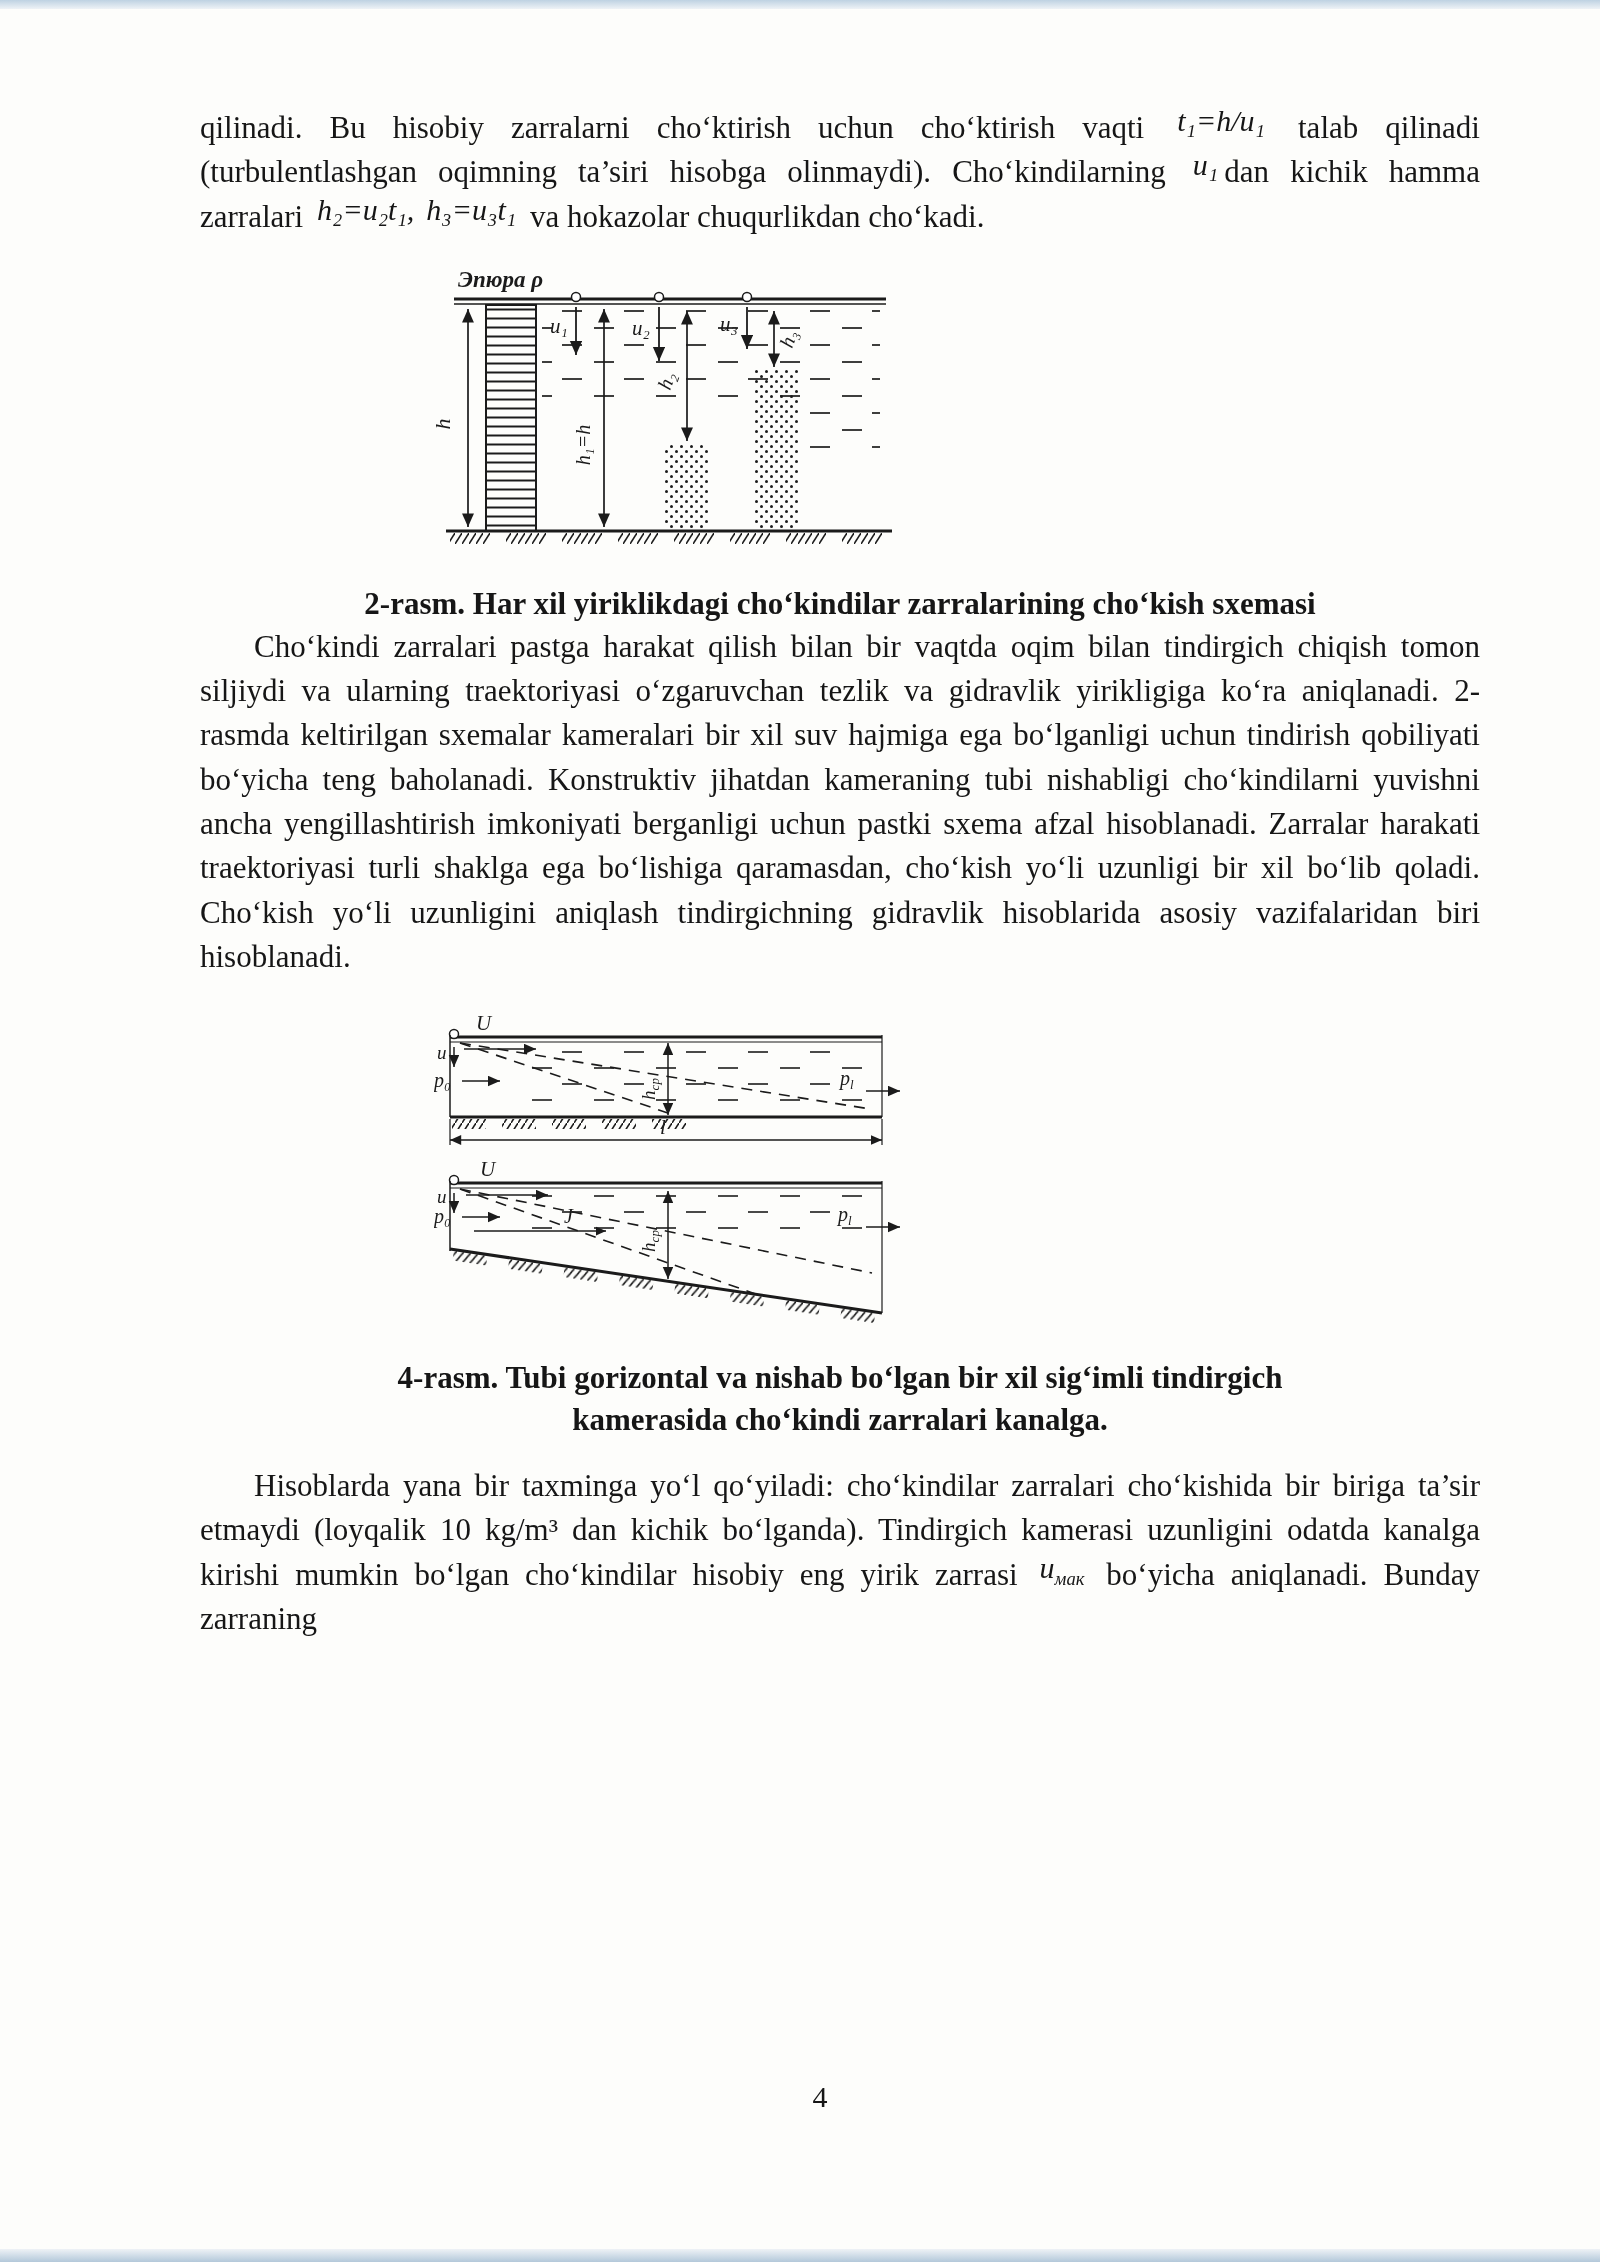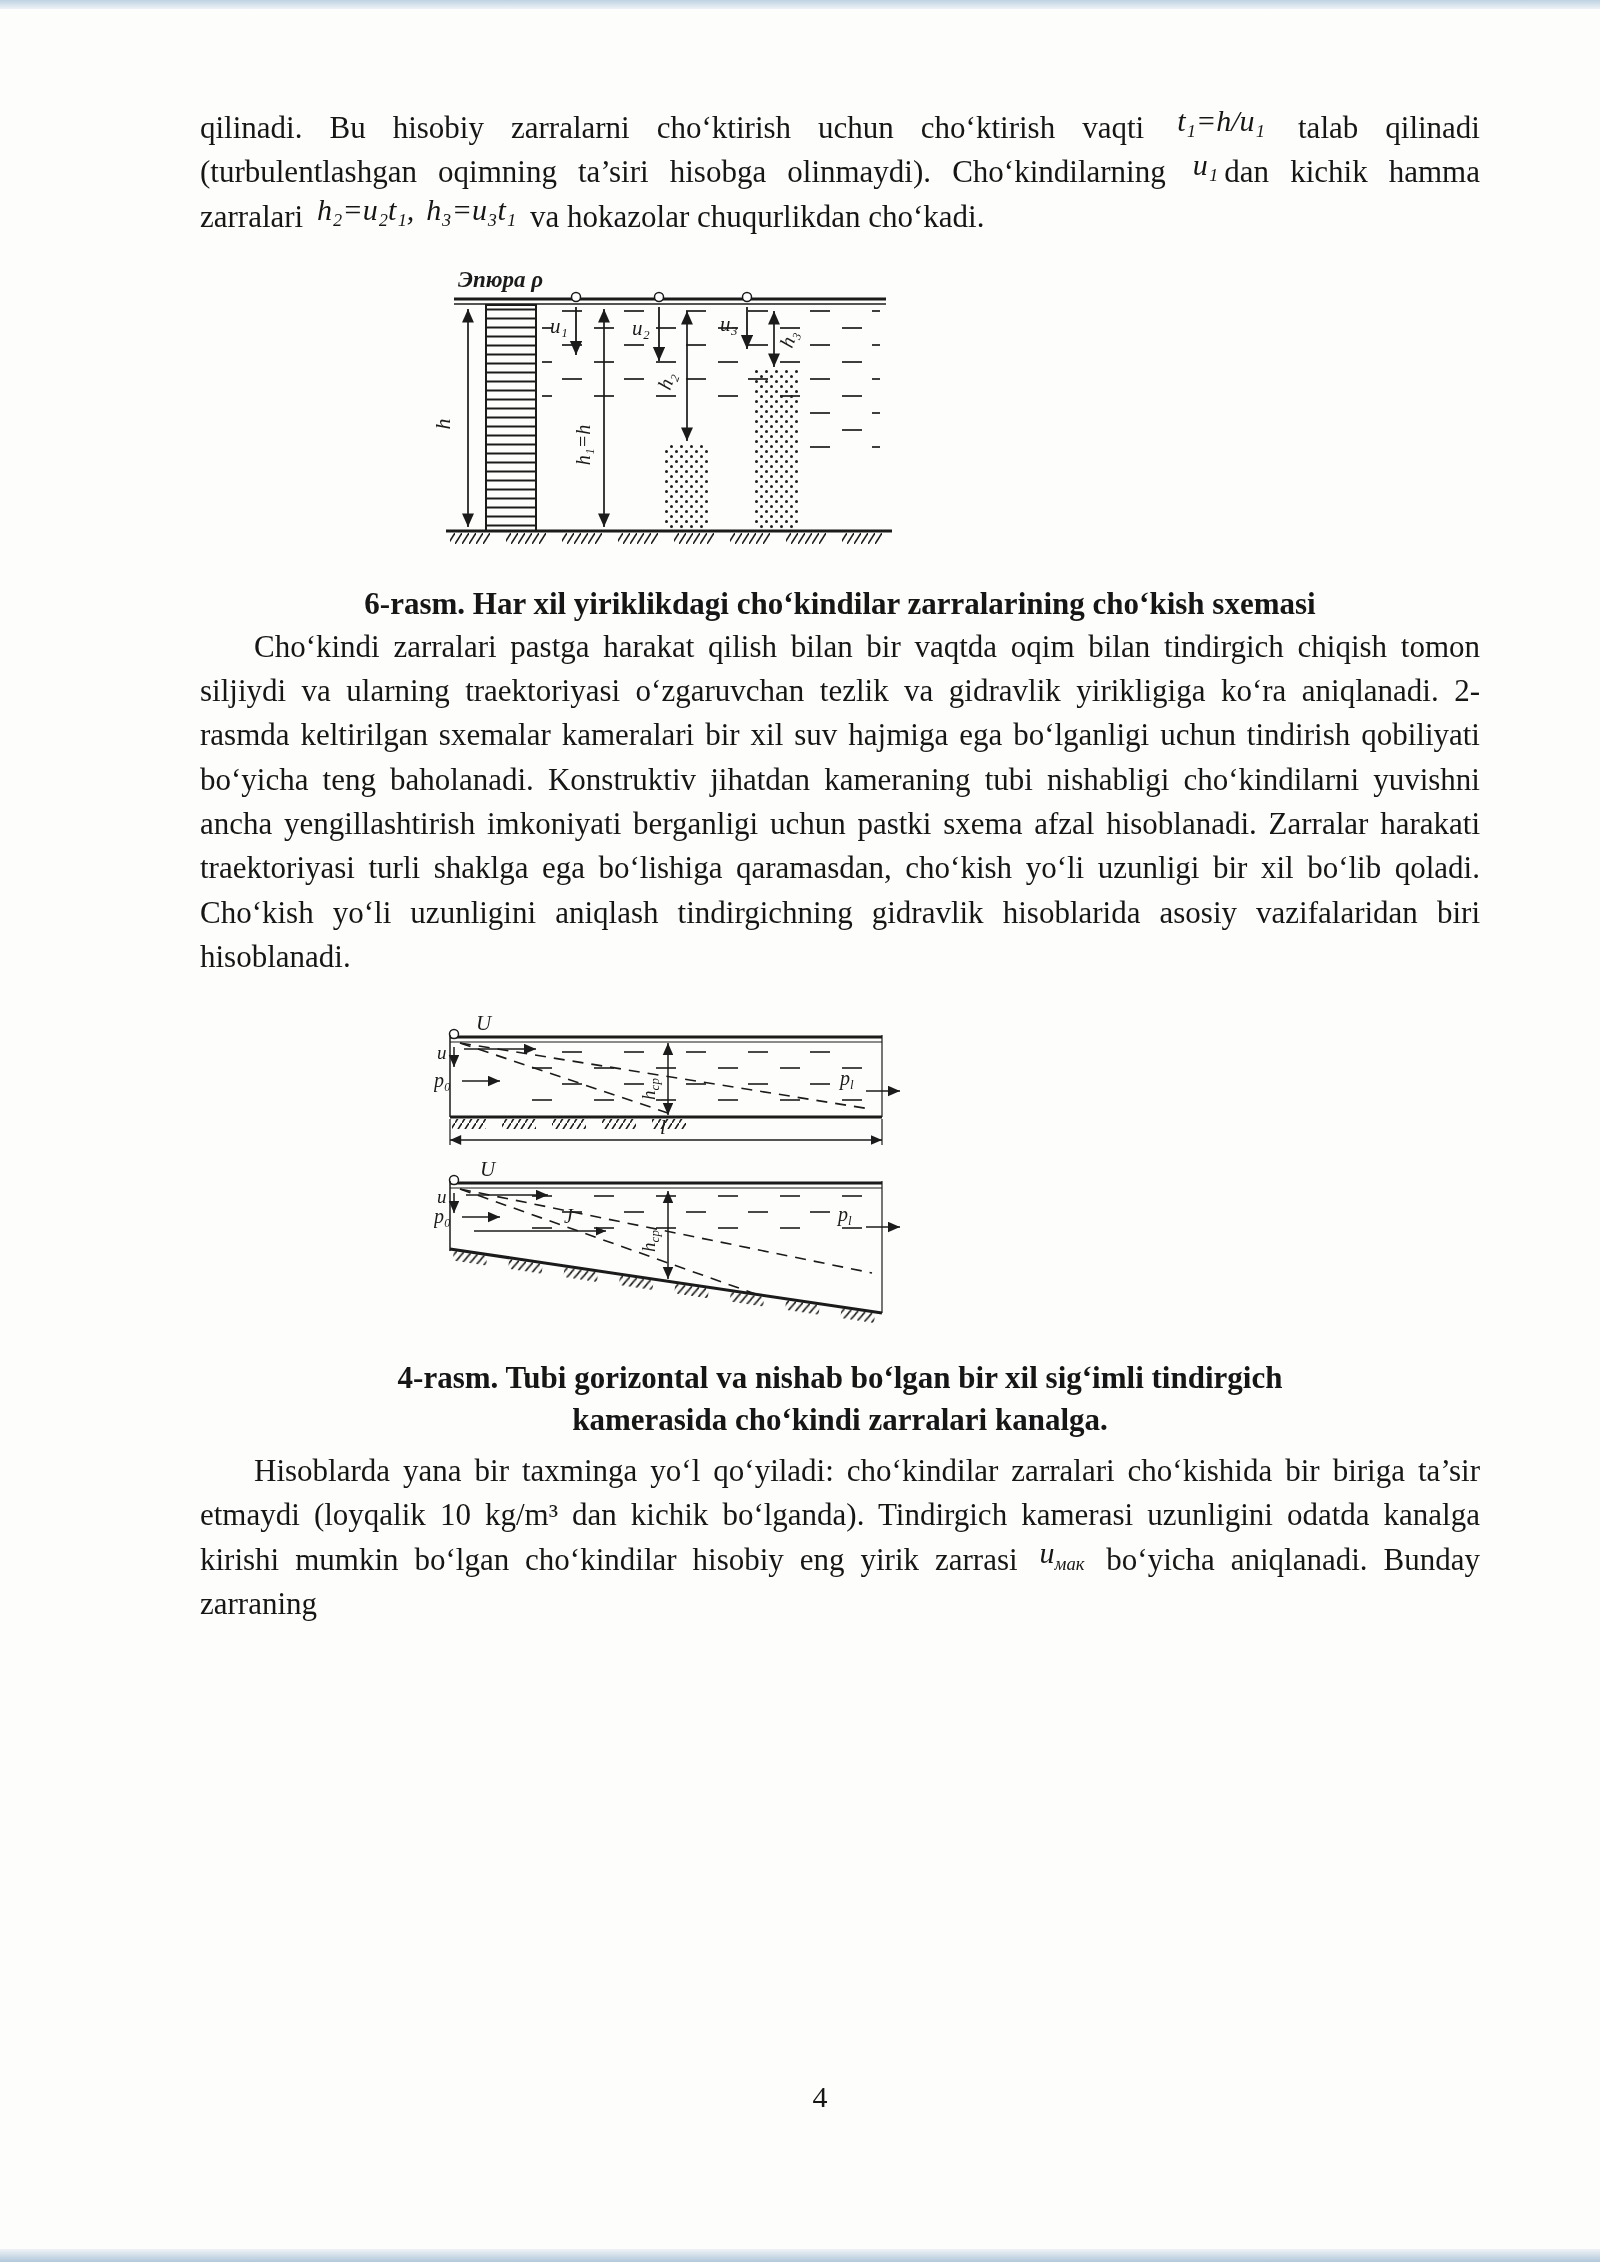--- a/index.html
+++ b/index.html
@@ -41,21 +41,21 @@
   .caption {
     margin:0 150px;
     font-weight:bold;
     text-align:center;
     font-size:31px;
     line-height:1.35;
   }
   .caption1 {margin-top:30px;}
   .caption2 {margin-top:28px;}
   .para2 {}
-  .para3 {margin-top:8px; text-align-last:justify;}
+  .para3 {margin-top:23px; text-align-last:justify;}
   .page-number {
     position:absolute; left:0; right:0; bottom:148px;
     text-align:center; font-size:30px;
   }
   svg text {font-family:"Liberation Serif","DejaVu Serif",serif; fill:#1b1b1b;}
   .svgtxt {font-style:italic;}
 </style>
 </head>
 <body>
 
@@ -140,21 +140,21 @@
         <rect x="128" y="264" width="40" height="11" fill="url(#f1hatch)"></rect>
         <rect x="184" y="264" width="40" height="11" fill="url(#f1hatch)"></rect>
         <rect x="240" y="264" width="40" height="11" fill="url(#f1hatch)"></rect>
         <rect x="296" y="264" width="40" height="11" fill="url(#f1hatch)"></rect>
         <rect x="352" y="264" width="40" height="11" fill="url(#f1hatch)"></rect>
         <rect x="408" y="264" width="40" height="11" fill="url(#f1hatch)"></rect>
       </g>
     </svg>
   </div>
 
-  <div class="caption caption1">6-rasm. Har xil yiriklikdagi cho‘kindilar zarralarining cho‘kish sxemasi</div>
+  <div class="caption caption1">2-rasm. Har xil yiriklikdagi cho‘kindilar zarralarining cho‘kish sxemasi</div>
 
   <p class="body-text para2 indent">Cho‘kindi zarralari pastga harakat qilish bilan bir vaqtda oqim bilan tindirgich chiqish tomon siljiydi va ularning traektoriyasi o‘zgaruvchan tezlik va gidravlik yirikligiga ko‘ra aniqlanadi. 2- rasmda keltirilgan sxemalar kameralari bir xil suv hajmiga ega bo‘lganligi uchun tindirish qobiliyati bo‘yicha teng baholanadi. Konstruktiv jihatdan kameraning tubi nishabligi cho‘kindilarni yuvishni ancha yengillashtirish imkoniyati berganligi uchun pastki sxema afzal hisoblanadi. Zarralar harakati traektoriyasi turli shaklga ega bo‘lishiga qaramasdan, cho‘kish yo‘li uzunligi bir xil bo‘lib qoladi. Cho‘kish yo‘li uzunligini aniqlash tindirgichning gidravlik hisoblarida asosiy vazifalaridan biri hisoblanadi.</p>
 
   <div class="fig-wrap fig2-wrap">
     <svg width="470" height="312" viewBox="0 0 470 312">
       <defs>
         <marker id="f2ae" markerWidth="9" markerHeight="8" refX="8" refY="3.5" orient="auto">
             <path d="M0,0 L8,3.5 L0,7 Z" fill="#1b1b1b"></path>
           </marker>
         <marker id="f2as" markerWidth="9" markerHeight="8" refX="0" refY="3.5" orient="auto">

